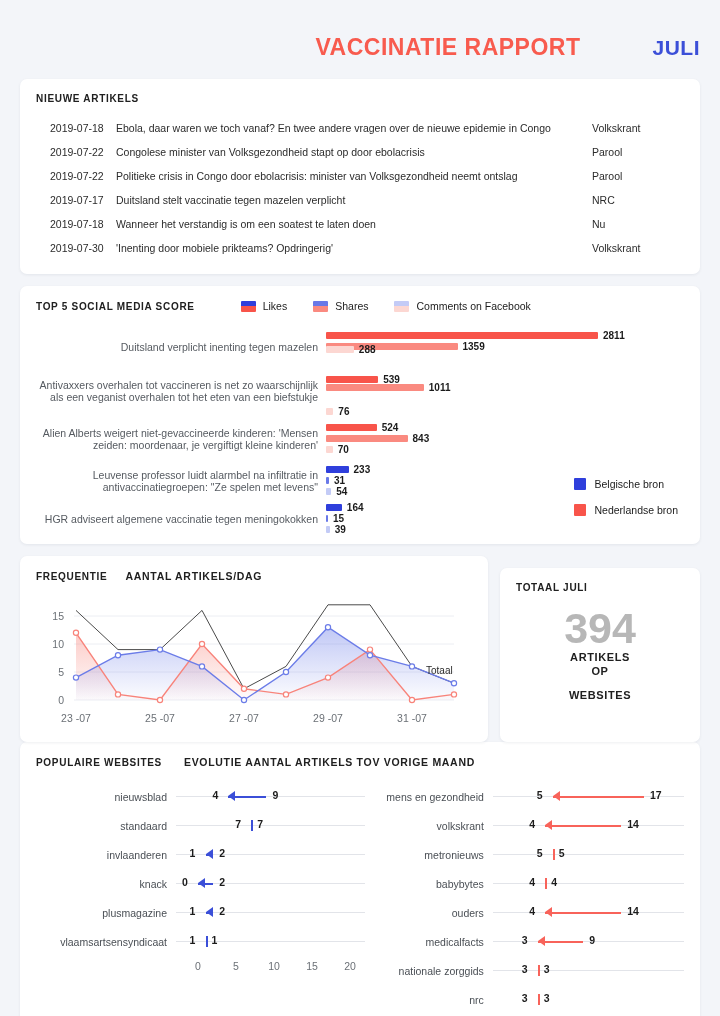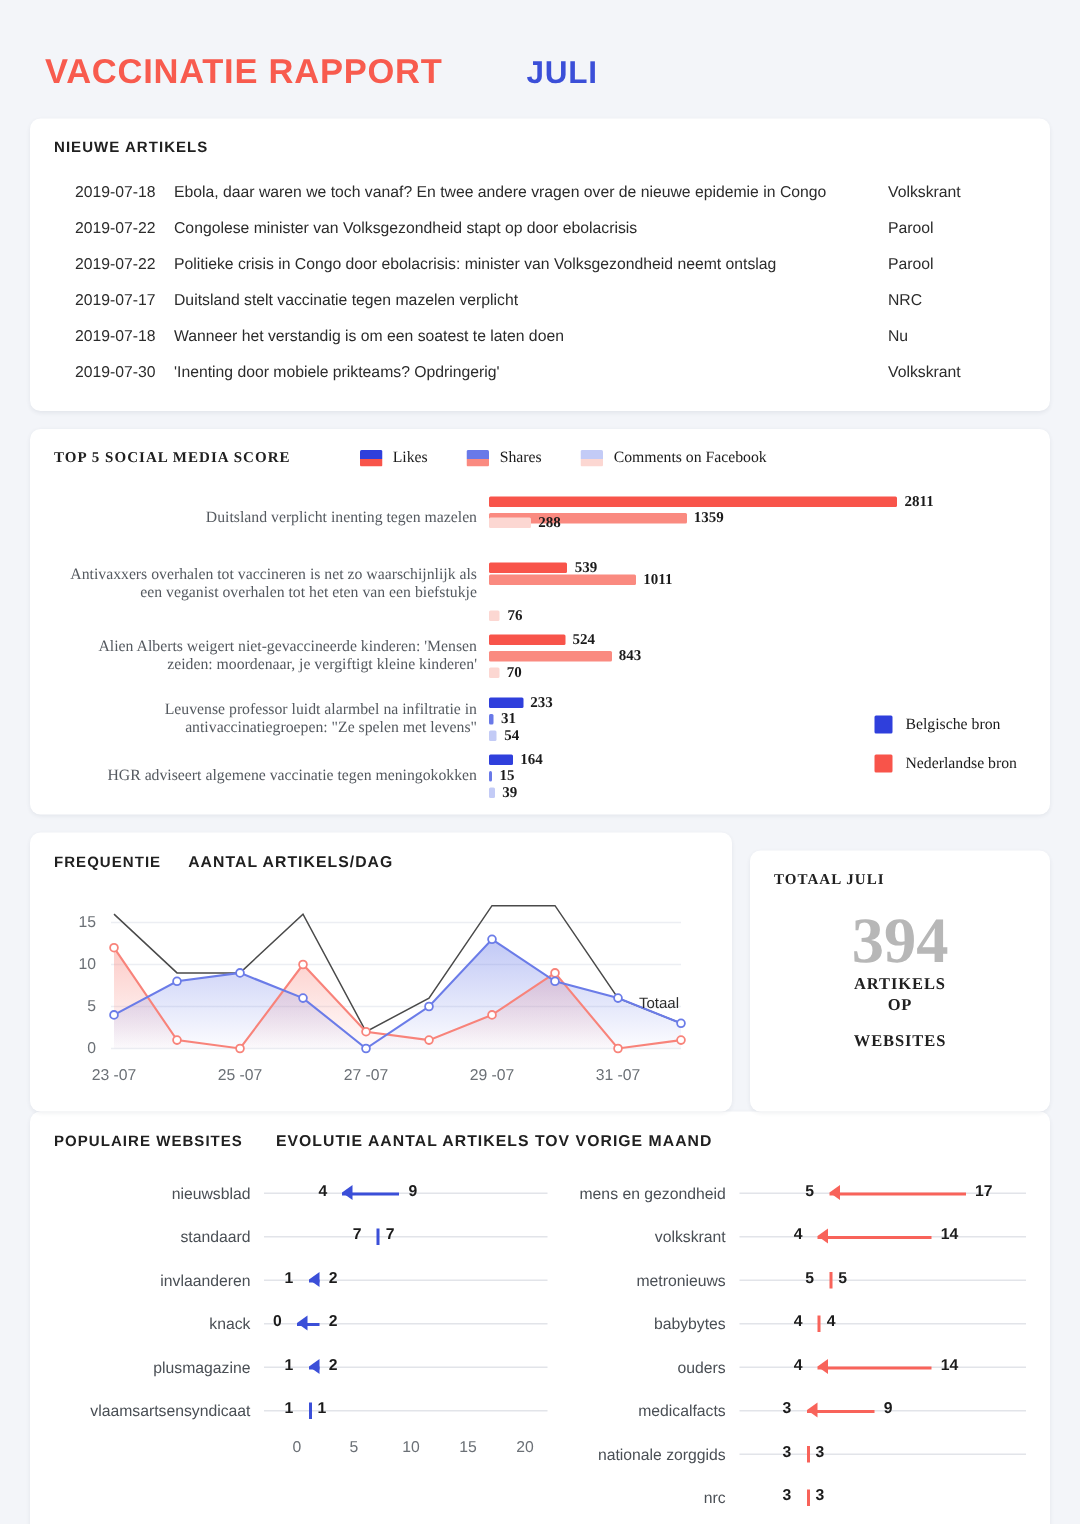--- a/index.html
+++ b/index.html
@@ -5,31 +5,31 @@
   * { box-sizing: border-box; margin: 0; padding: 0; }
   html, body {
     width: 720px; height: 1016px;
     background: #f3f5f9;
     font-family: "Liberation Sans", sans-serif;
     overflow: hidden;
   }
   .page { position: relative; width: 720px; height: 1016px; padding: 0 20px; }
 
   
-  .header { display: flex; align-items: baseline; gap: 56px; padding: 34px 0 18px 10px; }
+  .header { display: flex; align-items: baseline; gap: 72px; padding: 34px 0 18px 10px; justify-content: flex-end; }
   .header .title { font-size: 23px; font-weight: bold; letter-spacing: .5px; color: #f85b4e; }
   .header .month { font-size: 21px; font-weight: bold; letter-spacing: .5px; color: #3b4fd8; }
 
   
   .card {
     background: #ffffff; border-radius: 7px;
     box-shadow: 0 1px 3px rgba(40,50,80,.08);
     padding: 14px 16px;
   }
-  .card + .card { margin-top: 12px; font-family: Liberation Serif, serif; }
+  .card + .card { margin-top: 12px; }
   .card-title {
     font-size: 10px; font-weight: bold; letter-spacing: .7px;
     color: #202020; text-transform: uppercase;
   }
   .card-sub {
     font-size: 10.5px; font-weight: bold; letter-spacing: .7px;
     color: #202020; text-transform: uppercase;
   }
 
   

